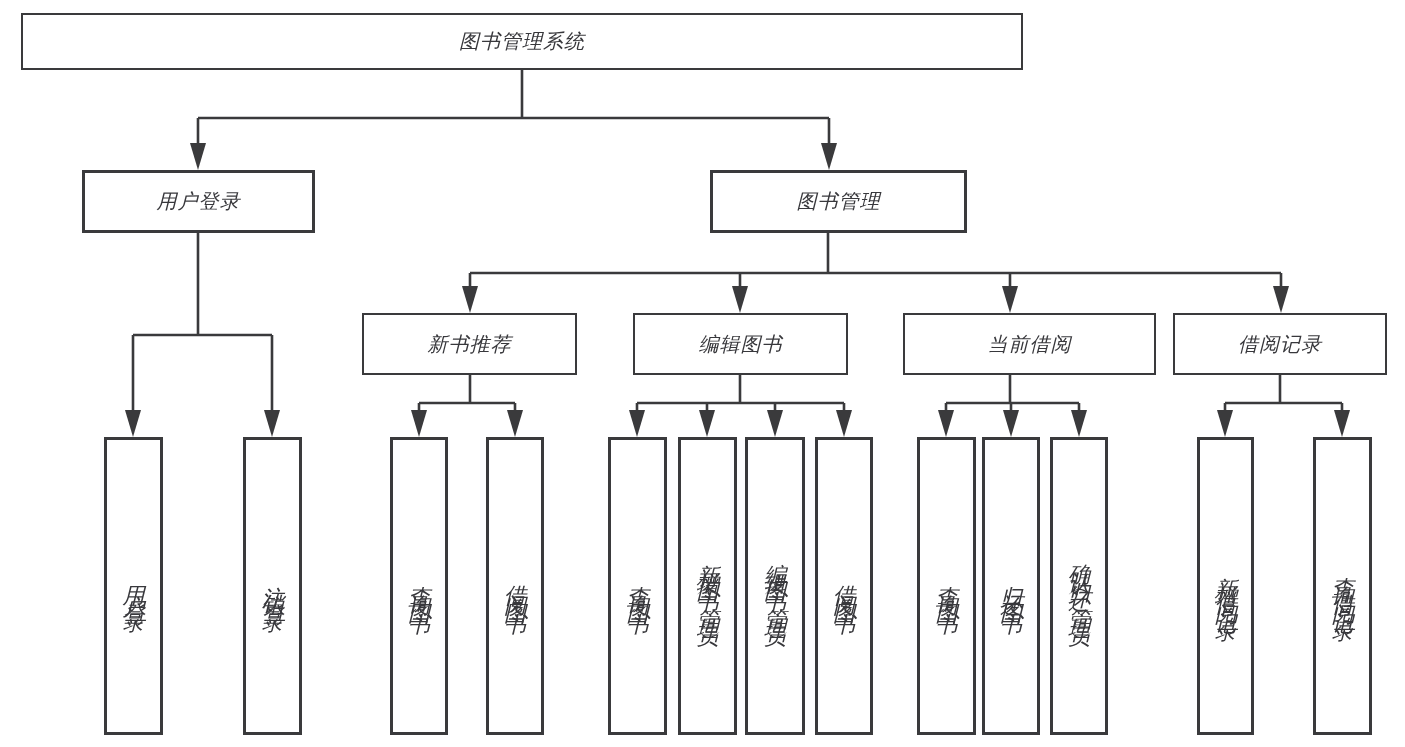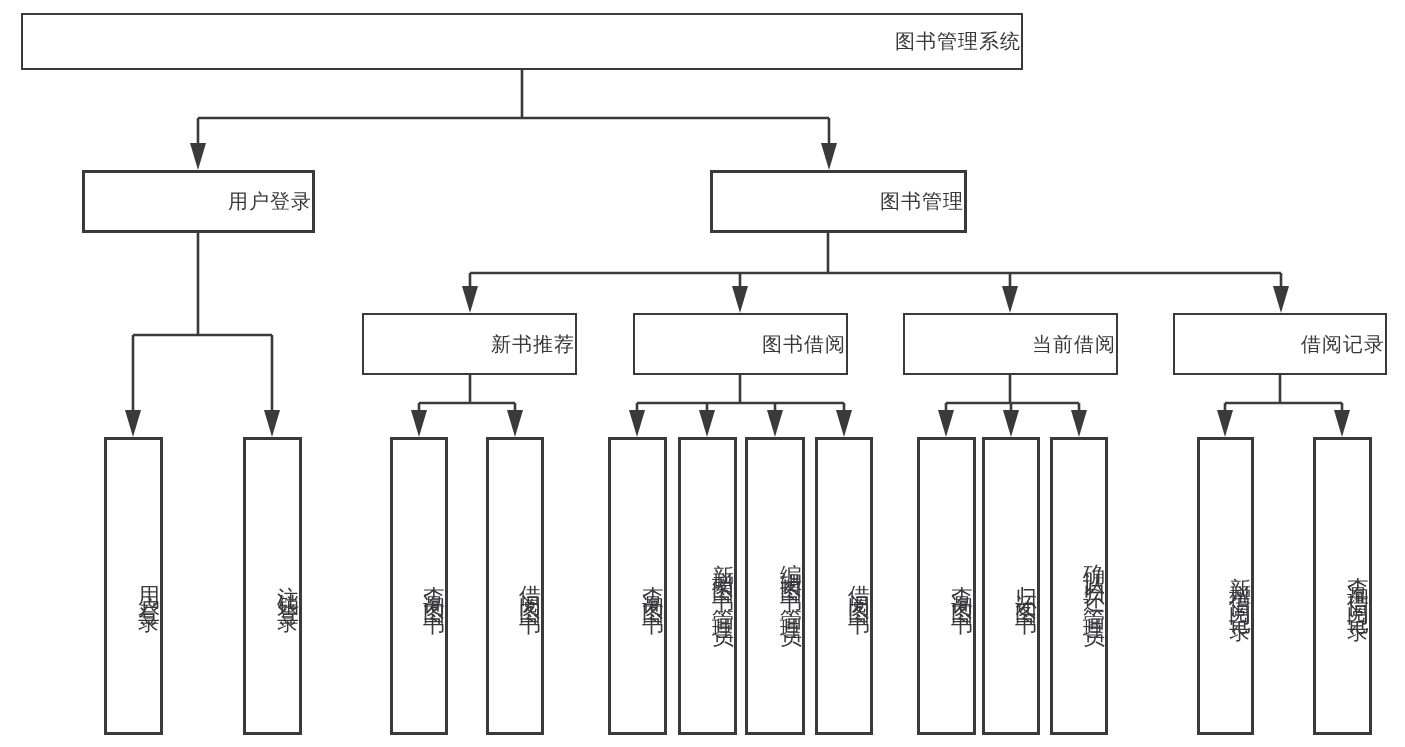--- a/index.html
+++ b/index.html
@@ -18,22 +18,22 @@
     color:var(--text);
   }
   .canvas{position:absolute;inset:0;width:1405px;height:747px;}
   svg.connectors{position:absolute;left:0;top:0;z-index:1;}
   svg.connectors path{stroke:var(--line);stroke-width:2.6;fill:none;}
   svg.connectors polygon{fill:var(--line);stroke:none;}
   .node{
     position:absolute;z-index:2;
     background:var(--box-fill);
     border:2px solid var(--box-border);
-    display:flex;align-items:center;justify-content:flex-end;
-    font-size:20px;letter-spacing:1px;color:var(--text);
+    display:flex;align-items:center;justify-content:center;
+    font-size:20px;letter-spacing:1px;color:var(--text);font-style:italic;
   }
   .node.lv2,.node.leaf{border-width:3px;}
   .leaf{
     top:437px;height:298px;
   }
   .leaf .vlabel{
     writing-mode:vertical-rl;text-orientation:mixed;
     font-size:22px;letter-spacing:9px;line-height:1;
     color:var(--text);
   }
@@ -92,23 +92,23 @@
     <span>用户登录</span>
   </div>
   <div class="node lv2" style="left:710px;top:170px;width:257px;height:63px">
     <span>图书管理</span>
   </div>
 
   <div class="node lv3" style="left:362px;top:313px;width:215px;height:62px">
     <span>新书推荐</span>
   </div>
   <div class="node lv3" style="left:633px;top:313px;width:215px;height:62px">
-    <span>图书借阅</span>
+    <span>编辑图书</span>
   </div>
-  <div class="node lv3" style="left:903px;top:313px;width:215px;height:62px">
+  <div class="node lv3" style="left:903px;top:313px;width:253px;height:62px">
     <span>当前借阅</span>
   </div>
   <div class="node lv3" style="left:1173px;top:313px;width:214px;height:62px">
     <span>借阅记录</span>
   </div>
 
   <div class="node leaf" style="left:104px;width:59px">
     <span class="vlabel">用户登录</span>
   </div>
   <div class="node leaf" style="left:243px;width:59px">

